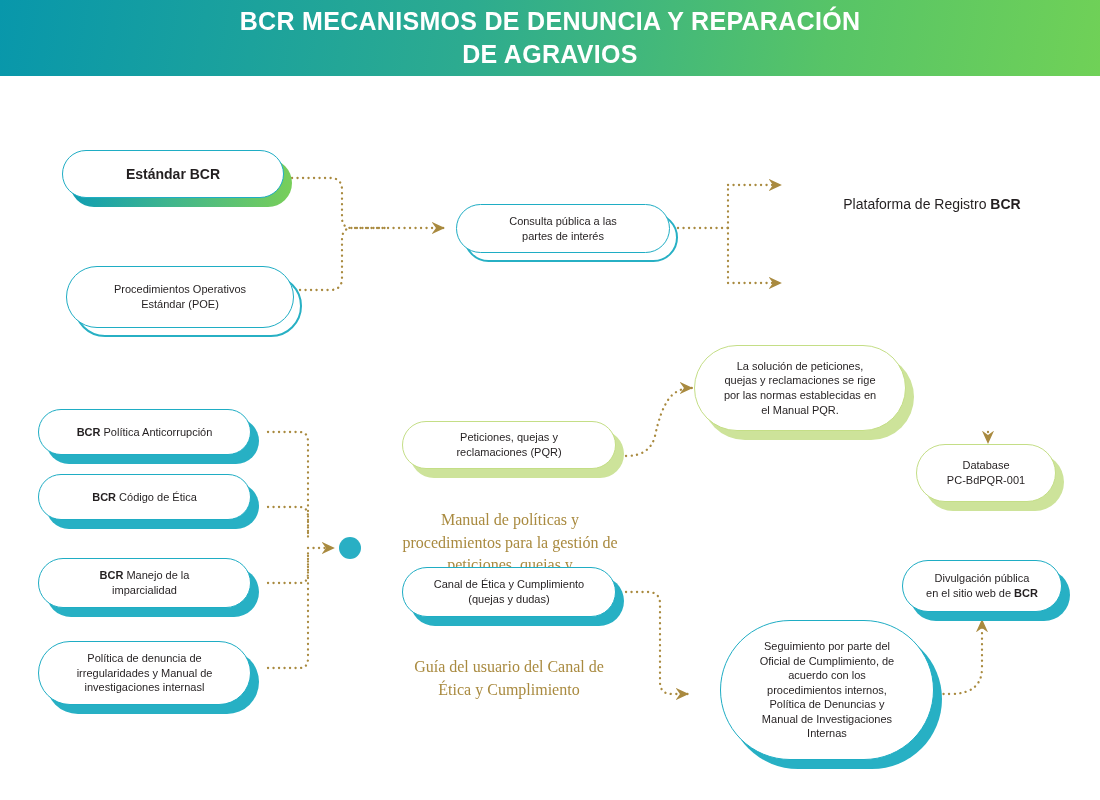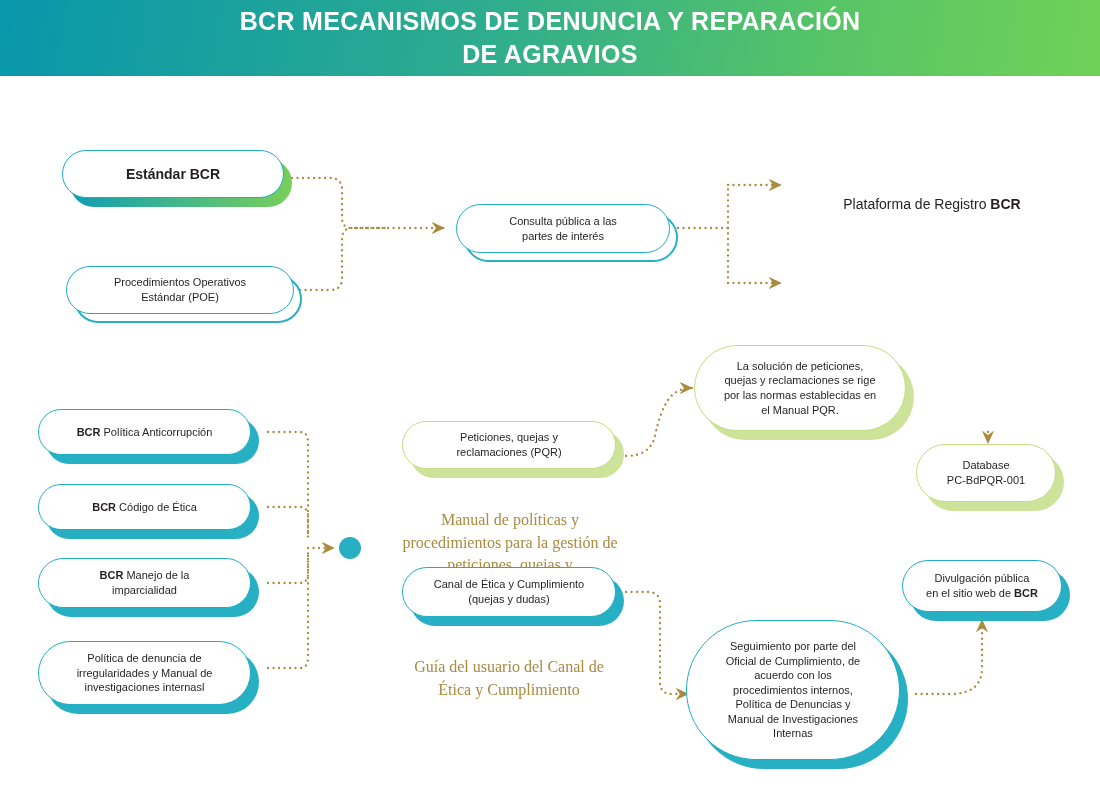--- a/index.html
+++ b/index.html
@@ -127,21 +127,21 @@
     </g>
   </svg>
 
   <div class="node" style="left:62px; top:150px; width:222px; height:48px;">
     <div class="shadow fill-grad"></div>
     <div class="body br-teal">
       <span class="label t14 bold">Estándar BCR</span>
     </div>
   </div>
 
-  <div class="node" style="left:66px; top:266px; width:228px; height:48px;">
+  <div class="node" style="left:66px; top:266px; width:228px; height:62px;">
     <div class="shadow out-teal"></div>
     <div class="body br-teal">
       <span class="label t13">Procedimientos Operativos
 Estándar (POE)</span>
     </div>
   </div>
 
   <div class="node" style="left:456px; top:204px; width:214px; height:49px;">
     <div class="shadow out-teal"></div>
     <div class="body br-teal">
@@ -155,21 +155,21 @@
   </div>
 
 
   <div class="node" style="left:38px; top:409px; width:213px; height:46px;">
     <div class="shadow fill-teal"></div>
     <div class="body br-teal">
       <span class="label t13"><span class="bold">BCR</span><span> Política Anticorrupción</span></span>
     </div>
   </div>
 
-  <div class="node" style="left:38px; top:484px; width:213px; height:46px;text-decoration:underline;">
+  <div class="node" style="left:38px; top:474px; width:213px; height:46px;text-decoration:underline;">
     <div class="shadow fill-teal"></div>
     <div class="body br-teal">
       <span class="label t13"><span class="bold">BCR</span><span> Código de Ética</span></span>
     </div>
   </div>
 
   <div class="node" style="left:38px; top:558px; width:213px; height:50px;">
     <div class="shadow fill-teal"></div>
     <div class="body br-teal">
       <span class="label t13"><span class="bold">BCR</span><span> Manejo de la
@@ -226,21 +226,21 @@
       <span class="label t13">Canal de Ética y Cumplimiento
 (quejas y dudas)</span>
     </div>
   </div>
 
   <div class="caption" style="left:405px; top:634px; width:208px;">
     <span>Guía del usuario del Canal de
 Ética y Cumplimiento</span>
   </div>
 
-  <div class="node" style="left:686px; top:620px; width:214px; height:140px;">
+  <div class="node" style="left:720px; top:620px; width:214px; height:140px;">
     <div class="shadow fill-teal"></div>
     <div class="body br-teal">
       <span class="label t13">Seguimiento por parte del
 Oficial de Cumplimiento, de
 acuerdo con los
 procedimientos internos,
 Política de Denuncias y
 Manual de Investigaciones
 Internas</span>
     </div>

